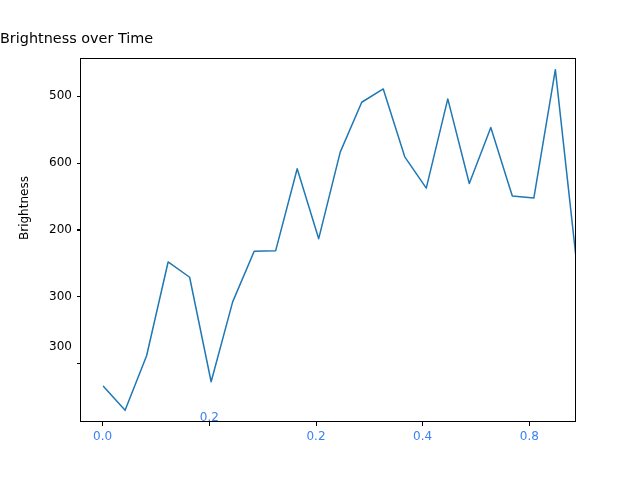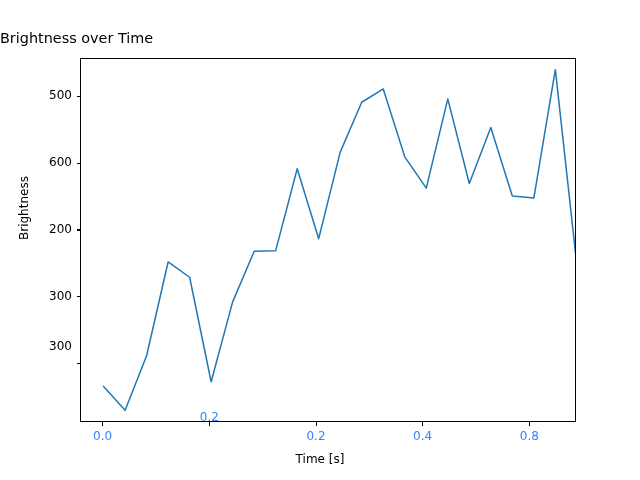--- a/index.html
+++ b/index.html
@@ -124,19 +124,18 @@
       <div class="tick-mark" style="left: 208.833px; top: 422px; width: 1.1px; height: 3.5px;"></div>
       <div class="xtick-label" style="left: 179.333px; width: 60px; top: 410px;">0.2</div>
       <div class="tick-mark" style="left: 315.5px; top: 422px; width: 1.1px; height: 3.5px;"></div>
       <div class="xtick-label" style="left: 286px; width: 60px; top: 429px;">0.2</div>
       <div class="tick-mark" style="left: 422.167px; top: 422px; width: 1.1px; height: 3.5px;"></div>
       <div class="xtick-label" style="left: 392.667px; width: 60px; top: 429px;">0.4</div>
       <div class="tick-mark" style="left: 528.833px; top: 422px; width: 1.1px; height: 3.5px;"></div>
       <div class="xtick-label" style="left: 499.333px; width: 60px; top: 429px;">0.8</div>
     </div>
 
-  <div id="xlabel">Time [s]</div>
 
   <div id="ylabel-wrap">
     <div id="ylabel">Brightness</div>
   </div>
 
 </div>
 
 </body></html>

